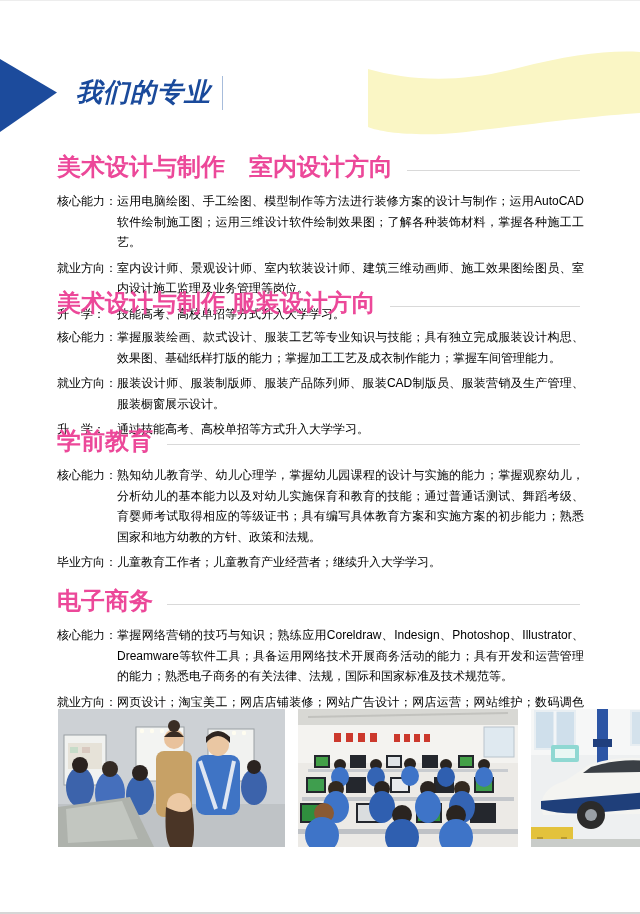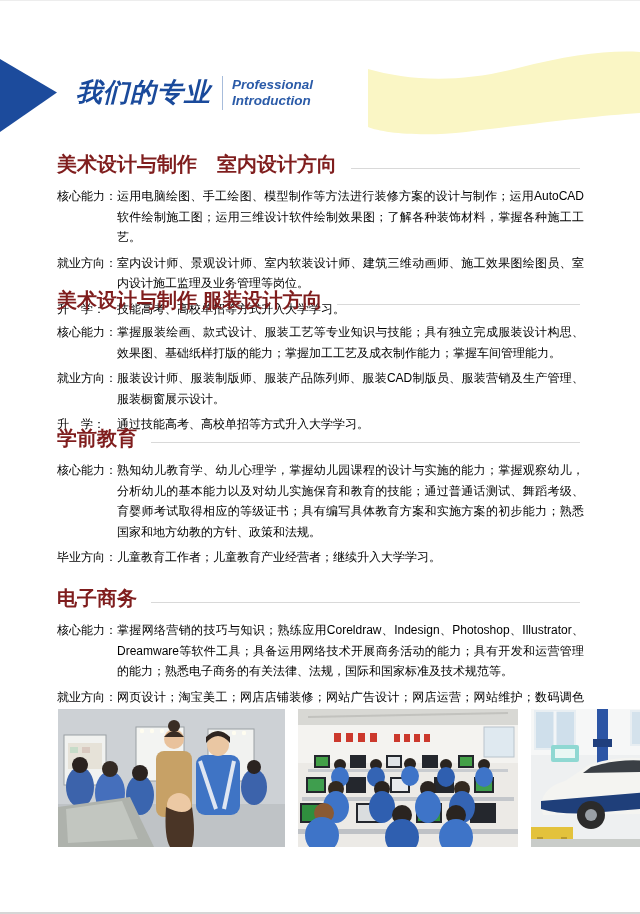--- a/index.html
+++ b/index.html
@@ -16,43 +16,39 @@
   .header{position:absolute;left:76px;top:74px;display:flex;align-items:center;font-style:italic;}
   .header-title{color:#1a4a9b;font-size:26px;font-weight:bold;letter-spacing:1px;}
   .header-divider{width:1px;height:34px;background:#a7bcdb;margin:0 9px 0 11px;}
   .header-en{color:#2b5ba8;font-size:13.5px;font-weight:bold;line-height:16px;}
 
   .wave{position:absolute;left:366px;top:48px;width:274px;height:88px;}
 
   
   .section{position:absolute;left:57px;width:527px;}
   .sec-head{display:flex;align-items:center;margin-bottom:8px;}
-  .sec-title{font-size:20px;font-weight:bold;color:#7f1d1d;white-space:pre;}
+  .sec-title{font-size:24px;font-weight:bold;color:#ec4899;white-space:pre;}
   .sec-rule{flex:1;height:1px;background:#d9d9d9;margin-left:14px;margin-right:4px;margin-top:7px;}
   .row{display:flex;color:#000000;font-size:12px;line-height:20.5px;margin-bottom:5px;}
   .row-label{width:60px;flex-shrink:0;white-space:pre;}
   .row-text{flex:1;text-align:justify;}
 
   
   .photos{position:absolute;left:58px;top:708px;display:flex;gap:13px;}
   .photo{height:138px;display:block;flex-shrink:0;}
 </style>
 </head>
 <body>
 
 <div class="page">
 
   <div class="tri"></div>
   <div class="header">
     <span class="header-title">我们的专业</span>
     <span class="header-divider"></span>
-    <span class="header-en">
-      <span>Professional</span><br>
-      <span>Introduction</span>
-    </span>
   </div>
   <svg class="wave" viewBox="0 0 274 88" aria-hidden="true">
     <path d="M2,20 C40,31 92,35 152,19 C203,6 242,1 274,3 L274,64 C226,67 158,76 100,83 C56,88 16,84 2,78 Z" fill="#faf6c5"></path>
   </svg>
 
   <div class="section" style="top:150px;">
     <div class="sec-head">
       <span class="sec-title">美术设计与制作　室内设计方向</span>
       <span class="sec-rule"></span>
     </div>

